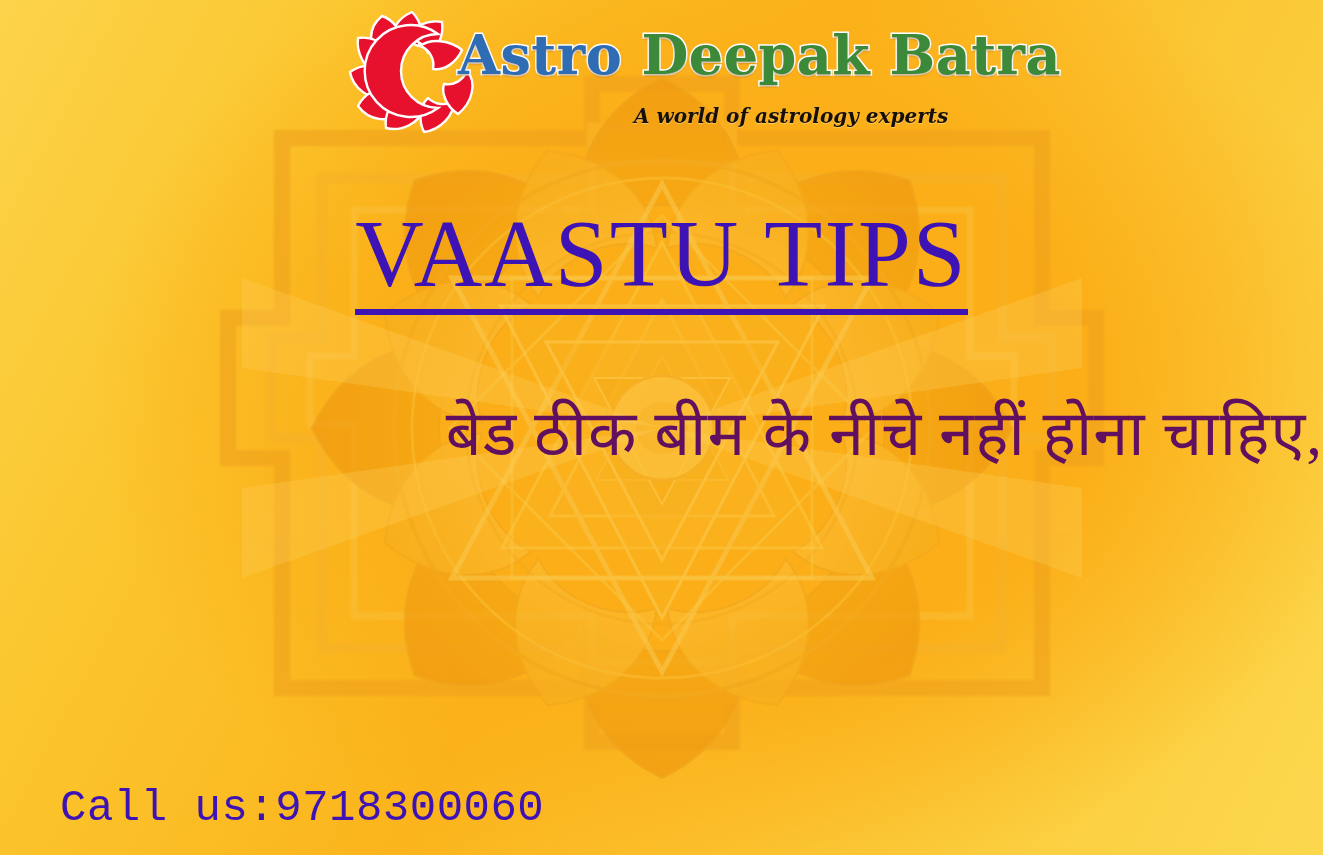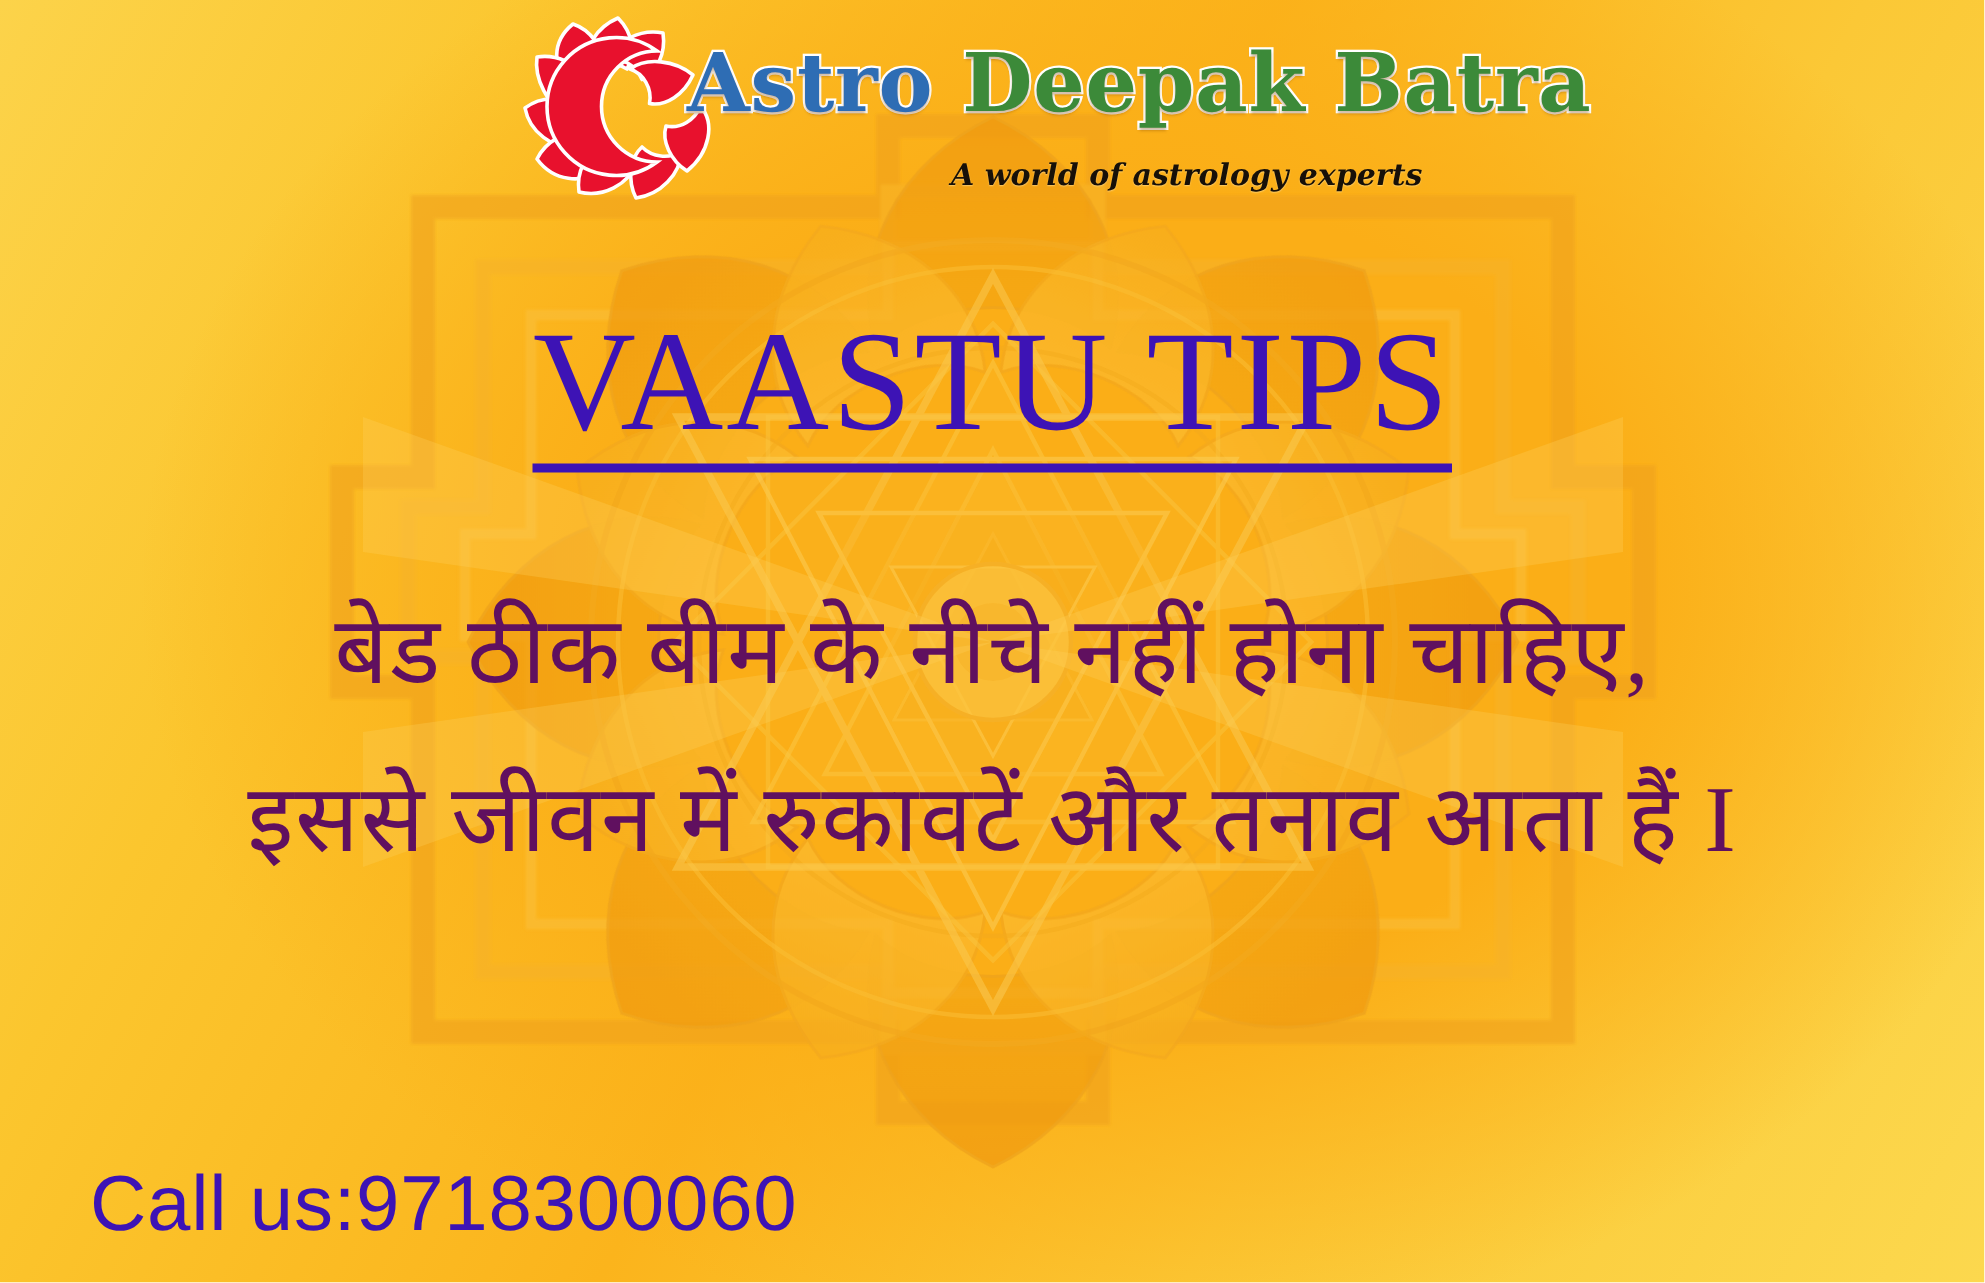--- a/index.html
+++ b/index.html
@@ -93,38 +93,38 @@
     color:#3D13B5;
     letter-spacing:2px;
     padding-bottom:6px;
     border-bottom:6px solid #3D13B5;
   }
 
   
   .body-lines {
     position:absolute;
     left:0; right:0; top:378px;
-    text-align:center;
+    text-align:right;
     color:#60105F;
     font-family:"Liberation Serif", serif;
   }
   .body-line {
     display:block;
     font-size:63px;
     line-height:1.78;
     letter-spacing:1px;
     white-space:nowrap;
   }
 
   
   .callus {
     position:absolute;
     left:60px; bottom:22px;
-    font-family:Liberation Sans, sans-serif;
-    font-size:52px;
+    font-family:Liberation Mono, monospace;
+    font-size:44px;
     font-weight:400;
     color:#3D13B5;
     letter-spacing:0.5px;
     white-space:nowrap;
   }
 </style>
 </head>
 <body>
 
 <div class="poster">
@@ -275,18 +275,17 @@
 
     <div class="tagline">A world of astrology experts</div>
   </div>
 
   <div class="headline">
     <span class="headline-text">VAASTU TIPS</span>
   </div>
 
   <div class="body-lines">
     <span class="body-line">बेड ठीक बीम  के नीचे नहीं होना चाहिए,</span>
-    <span class="body-line">इससे जीवन में रुकावटें और तनाव आता हैं I</span>
   </div>
 
   <div class="callus">Call us:9718300060</div>
 
 </div>
 
 </body></html>

